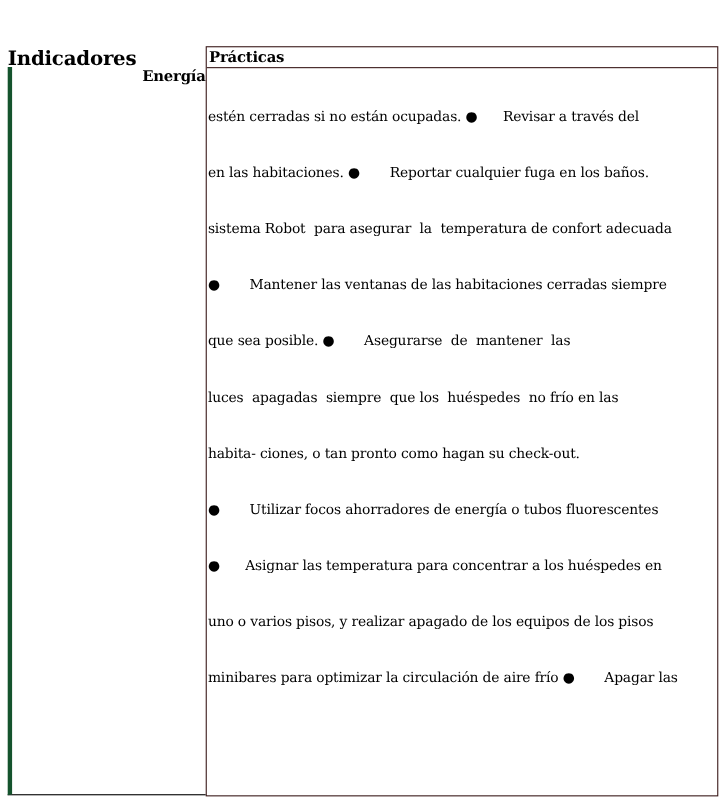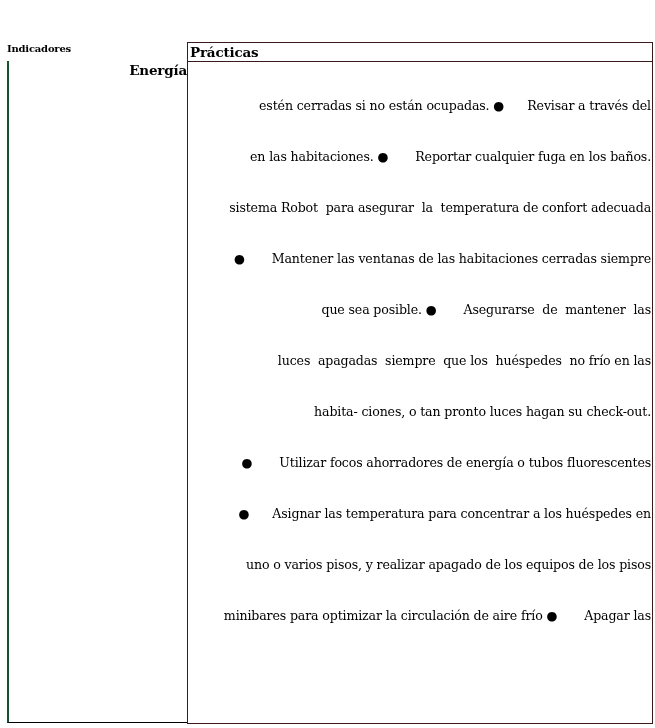--- a/index.html
+++ b/index.html
@@ -13,51 +13,50 @@
     position: relative;
     overflow: hidden;
     font-family: "DejaVu Serif", "Liberation Serif", serif;
     color: #000000;
   }
   .hdr-indicadores {
     position: absolute;
     left: 7px;
     top: 43px;
     font-weight: bold;
-    font-size: 10px;
+    font-size: 18px;
     letter-spacing: -0.2px;
   }
   .left-col {
     position: absolute;
     left: 7px;
     top: 61px;
     width: 180px;
     height: 662px;
-    border-left: 2px solid #14532d;
+    border-left: 4px solid #14532d;
     border-bottom: 1px solid #000;
     box-sizing: border-box;
   }
   .row-label {
     position: absolute;
     right: 0;
     top: 1px;
     font-weight: bold;
     font-size: 13.5px;
     letter-spacing: -0.2px;
   }
   .right-col {
     position: absolute;
     left: 187px;
     top: 42px;
     width: 466px;
     height: 682px;
     border: 1px solid #3a1a1a;
     border-top: 1px solid #3a1a1a;
     box-sizing: border-box;
-    text-align: right;
   }
   .hdr-practicas {
     position: absolute;
     left: 2px;
     top: 1px;
     font-weight: bold;
     font-size: 13.5px;
     letter-spacing: -0.2px;
   }
   .hdr-rule {
@@ -97,21 +96,21 @@
 <div class="right-col">
   <div class="hdr-practicas">Prácticas</div>
   <div class="hdr-rule"></div>
   <div class="body-text" id="practices-body">
     <span class="line">estén cerradas si no están ocupadas. ●      Revisar a través del</span>
     <span class="line">en las habitaciones. ●       Reportar cualquier fuga en los baños.</span>
     <span class="line">sistema Robot  para asegurar  la  temperatura de confort adecuada</span>
     <span class="line">●       Mantener las ventanas de las habitaciones cerradas siempre</span>
     <span class="line">que sea posible. ●       Asegurarse  de  mantener  las</span>
     <span class="line">luces  apagadas  siempre  que los  huéspedes  no frío en las</span>
-    <span class="line">habita- ciones, o tan pronto luces hagan su check-out.</span>
+    <span class="line">habita- ciones, o tan pronto como hagan su check-out.</span>
     <span class="line">●       Utilizar focos ahorradores de energía o tubos fluorescentes</span>
     <span class="line">●      Asignar las temperatura para concentrar a los huéspedes en</span>
     <span class="line">uno o varios pisos, y realizar apagado de los equipos de los pisos</span>
     <span class="line">minibares para optimizar la circulación de aire frío ●       Apagar las</span>
     
     
     
     
     
     

